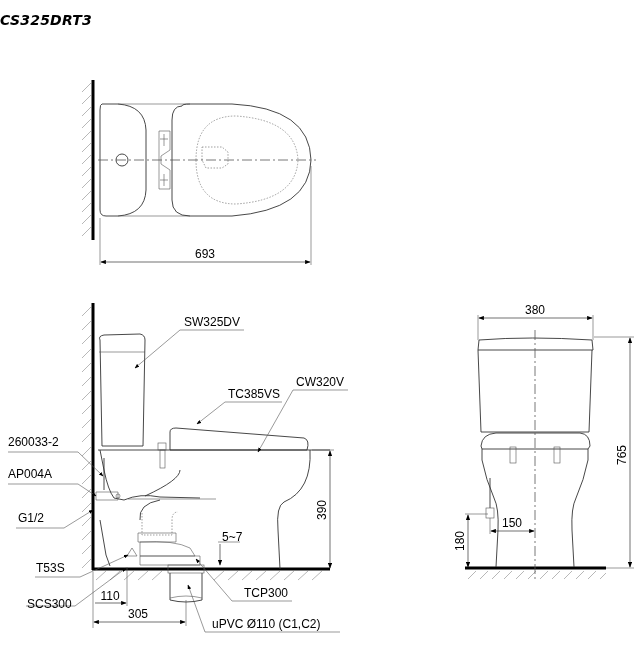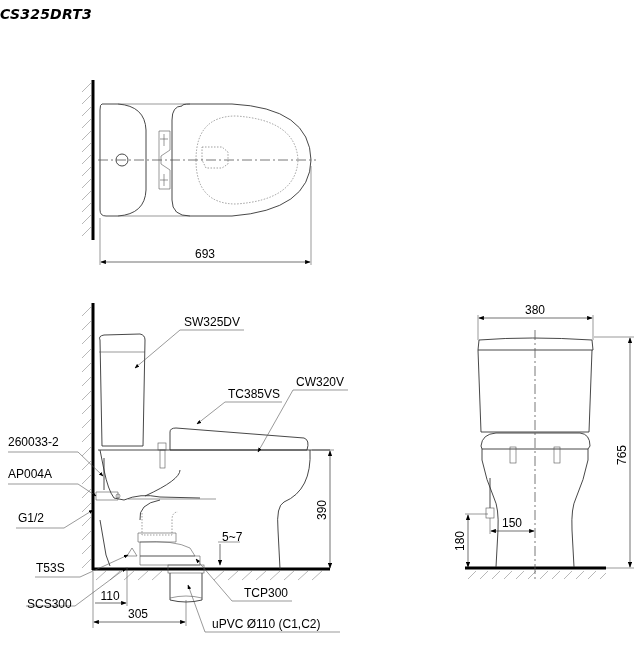--- a/index.html
+++ b/index.html
@@ -1,17 +1,17 @@
 <!DOCTYPE html>
 <html><head>
 <meta charset="utf-8">
 <style>
   html, body { margin: 0; padding: 0; background: #ffffff; }
   body { width: 641px; height: 664px; position: relative; overflow: hidden; font-family: "DejaVu Sans", "Liberation Sans", sans-serif; }
-  .title { position: absolute; left: 0; top: 6px; font-size: 14px; font-weight: bold; font-style: italic; color: #000; letter-spacing: 0.2px; }
+  .title { position: absolute; left: 0; top: 12px; font-size: 14px; font-weight: bold; font-style: italic; color: #000; letter-spacing: 0.2px; }
   svg { position: absolute; left: 0; top: 0; }
   svg text { font-family: "Liberation Sans", "DejaVu Sans", sans-serif; font-size: 12px; fill: #000; }
   .ln { stroke: #333; stroke-width: 0.9; fill: none; }
   .thin { stroke: #555; stroke-width: 0.6; fill: none; }
   .dash { stroke: #555; stroke-width: 0.8; fill: none; stroke-dasharray: 10 3 2 3; }
   .dot { stroke: #777; stroke-width: 0.7; fill: none; stroke-dasharray: 1.5 1.5; }
   .wall { stroke: #000; stroke-width: 3; }
   .hatch { stroke: #888; stroke-width: 0.6; }
   .dim { stroke: #333; stroke-width: 0.7; fill: none; }
 </style>

